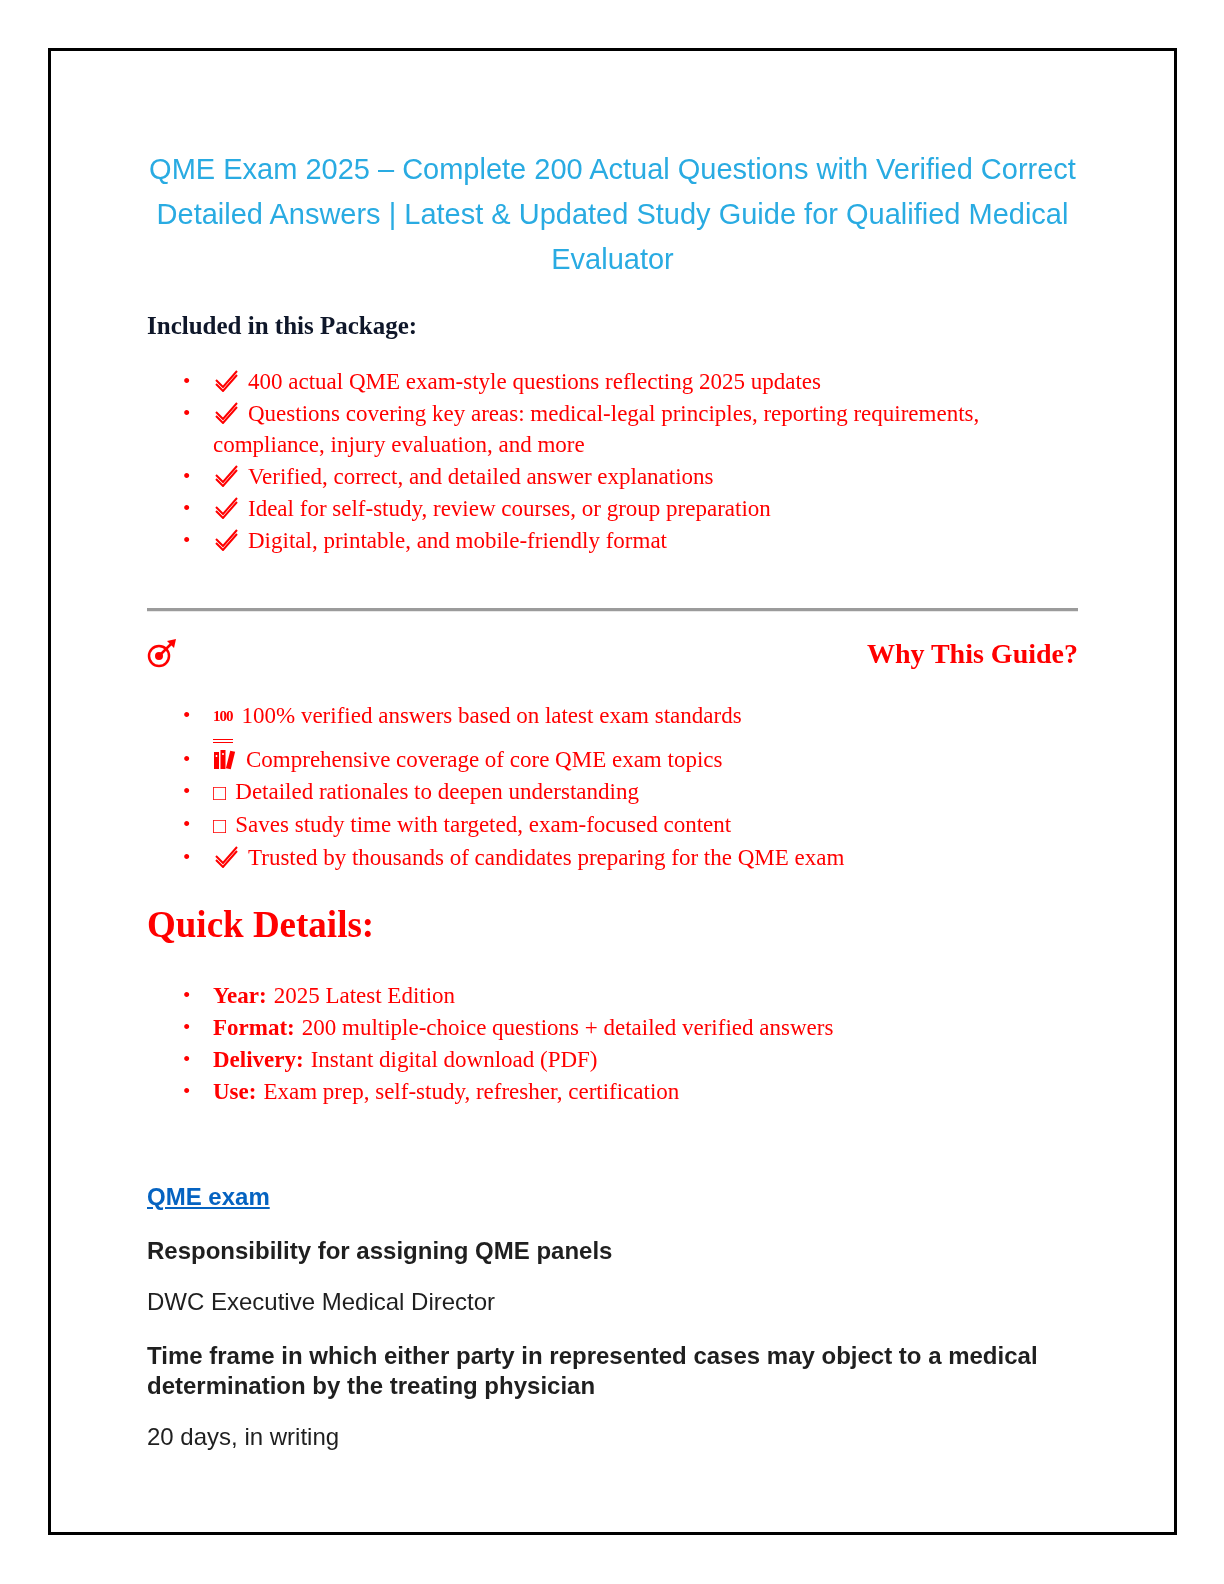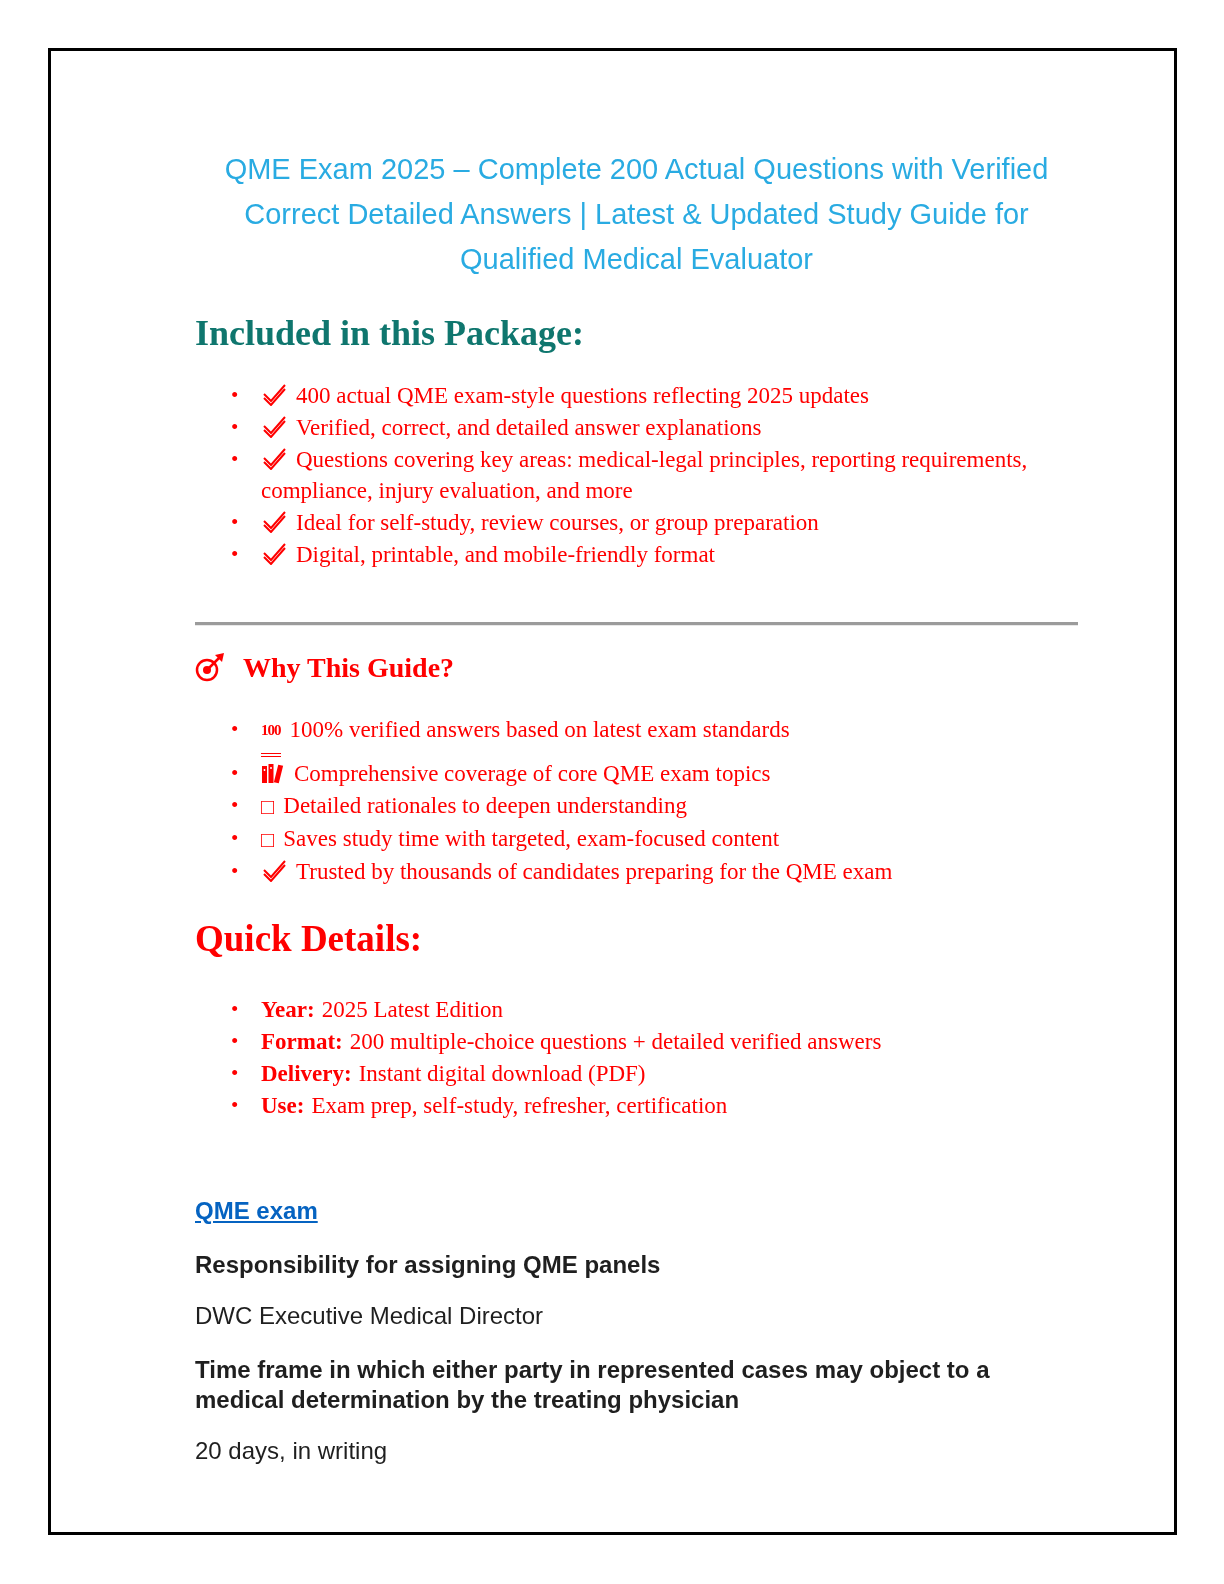--- a/index.html
+++ b/index.html
@@ -16,50 +16,50 @@
     top: 48px;
     width: 1123px;
     height: 1481px;
     border: 3px solid #000000;
     background: #ffffff;
     box-sizing: content-box;
     overflow: hidden;
   }
   .content {
     padding: 0 96px;
-    margin-left: 48px;
   }
 
   
   .doc-title {
     margin-top: 96px;
     color: #29ABE2;
     font-family: "Liberation Sans", sans-serif;
     font-size: 29px;
     font-weight: 400;
     line-height: 45px;
     text-align: center;
   }
 
   .h-included {
     margin: 30px 0 0 0;
     font-family: "Liberation Serif", serif;
-    color: #0f766e;
-    font-size: 36px;
+    color: #0f172a;
+    font-size: 25px;
     font-weight: bold;
   }
   .h-why {
     margin: 26px 0 0 0;
     font-family: "Liberation Serif", serif;
     color: #FF0000;
     font-size: 28px;
     font-weight: bold;
     display: flex;
     align-items: center;
-    gap: 18px;
+    gap: 10px;
+    justify-content: space-between;
   }
   .h-quick {
     margin: 30px 0 0 0;
     font-family: Liberation Serif, serif;
     color: #FF0000;
     font-size: 37px;
     font-weight: bold;
   }
 
   ul.red-list {
@@ -158,27 +158,27 @@
       <li>
         <span class="li-icon"><svg width="26" height="23" viewBox="0 0 26 23">
               <path d="M3 11 L10 18 L24 2" fill="none" stroke="#FF0000" stroke-width="2"></path>
               <path d="M3 15 L10 22 L24 6" fill="none" stroke="#FF0000" stroke-width="2"></path>
             </svg></span><span>400 actual QME exam-style questions reflecting 2025 updates</span>
       </li>
       <li>
         <span class="li-icon"><svg width="26" height="23" viewBox="0 0 26 23">
               <path d="M3 11 L10 18 L24 2" fill="none" stroke="#FF0000" stroke-width="2"></path>
               <path d="M3 15 L10 22 L24 6" fill="none" stroke="#FF0000" stroke-width="2"></path>
+            </svg></span><span>Questions covering key areas: medical-legal principles, reporting requirements, compliance, injury evaluation, and more</span>
+      </li>
+      <li>
+        <span class="li-icon"><svg width="26" height="23" viewBox="0 0 26 23">
+              <path d="M3 11 L10 18 L24 2" fill="none" stroke="#FF0000" stroke-width="2"></path>
+              <path d="M3 15 L10 22 L24 6" fill="none" stroke="#FF0000" stroke-width="2"></path>
             </svg></span><span>Verified, correct, and detailed answer explanations</span>
-      </li>
-      <li>
-        <span class="li-icon"><svg width="26" height="23" viewBox="0 0 26 23">
-              <path d="M3 11 L10 18 L24 2" fill="none" stroke="#FF0000" stroke-width="2"></path>
-              <path d="M3 15 L10 22 L24 6" fill="none" stroke="#FF0000" stroke-width="2"></path>
-            </svg></span><span>Questions covering key areas: medical-legal principles, reporting requirements, compliance, injury evaluation, and more</span>
       </li>
       <li>
         <span class="li-icon"><svg width="26" height="23" viewBox="0 0 26 23">
               <path d="M3 11 L10 18 L24 2" fill="none" stroke="#FF0000" stroke-width="2"></path>
               <path d="M3 15 L10 22 L24 6" fill="none" stroke="#FF0000" stroke-width="2"></path>
             </svg></span><span>Ideal for self-study, review courses, or group preparation</span>
       </li>
       <li>
         <span class="li-icon"><svg width="26" height="23" viewBox="0 0 26 23">
               <path d="M3 11 L10 18 L24 2" fill="none" stroke="#FF0000" stroke-width="2"></path>

